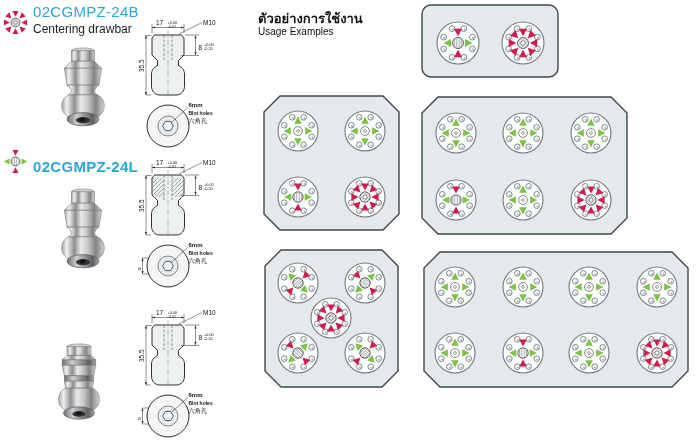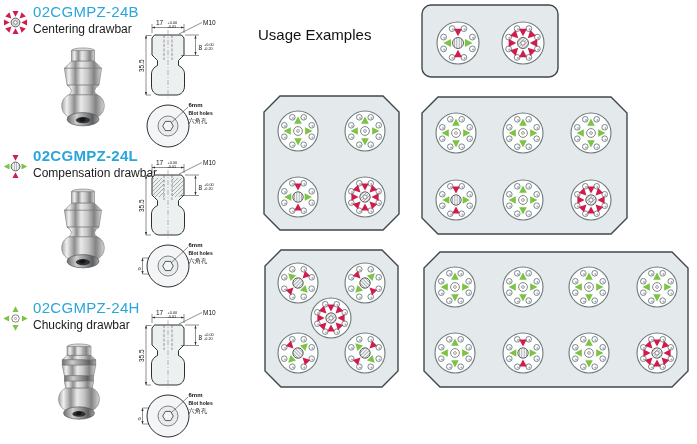--- a/index.html
+++ b/index.html
@@ -6,21 +6,21 @@
   .page{position:relative;width:697px;height:444px;background:#fff;overflow:hidden;
         font-family:"Liberation Sans",sans-serif;}
   .section{position:absolute;left:0;width:250px;}
   .sec-head{position:absolute;left:2px;top:0;display:flex;align-items:flex-end;gap:4px;}
   .legend-icon{width:27px;height:27px;flex:0 0 27px;}
   .titles{line-height:1.1;}
   .code{font-size:15px;letter-spacing:0.3px;color:#2aa6dc;}
   .sub{font-size:12px;color:#1c1c1c;margin-top:2px;}
   .photo,.drawing{position:absolute;}
   .u-thai{position:absolute;left:258px;top:8px;font-size:13px;font-weight:bold;color:#111;}
-  .u-en{position:absolute;left:258px;top:26px;font-size:15px;color:#111;}
+  .u-en{position:absolute;left:258px;top:26px;font-size:10px;color:#111;}
   .plate{position:absolute;}
   svg{display:block;font-family:"Liberation Sans",sans-serif;}
   text{font-family:"Liberation Sans",sans-serif;}
 </style>
 </head>
 <body>
 
 <svg width="0" height="0" style="position:absolute" aria-hidden="true">
   <defs>
     <linearGradient id="met" x1="0" y1="0" x2="1" y2="0">
@@ -136,21 +136,20 @@
           <svg width="27" height="27" viewBox="-13.5 -13.5 27 27">
             <circle r="4.4" fill="url(#hatchV)" stroke="#555" stroke-width="0.9"></circle>
             <polygon points="-3.04,-11.56 3.04,-11.56 0,-5.80" fill="#d01c4c" transform="rotate(0)"></polygon>
             <polygon points="-3.04,-11.56 3.04,-11.56 0,-5.80" fill="#d01c4c" transform="rotate(180)"></polygon>
             <polygon points="-3.04,-5.99 3.04,-5.99 0,-11.75" fill="#7dc242" transform="rotate(90)"></polygon>
             <polygon points="-3.04,-5.99 3.04,-5.99 0,-11.75" fill="#7dc242" transform="rotate(270)"></polygon>
           </svg>
         </span>
       <div class="titles">
         <div class="code" style="color: rgb(42, 166, 220); font-weight: bold;">02CGMPZ-24L</div>
-        <div class="sub">Compensation drawbar</div>
       </div>
     </div>
     <div class="photo" id="photo-1" style="left:52px;top:32px;">
         <svg width="62" height="104" viewBox="0 0 70 105">
           <ellipse cx="35" cy="7" rx="13" ry="3" fill="#d6d6d6" stroke="#6a6a6a" stroke-width="0.6"></ellipse>
           <path d="M22,7 L48,7 L48,20 L22,20 Z" fill="url(#met)" stroke="#6a6a6a" stroke-width="0.6"></path>
           <path d="M22,20 L48,20 L56,28 L14,28 Z" fill="url(#met)" stroke="#6a6a6a" stroke-width="0.6"></path>
           <path d="M14,28 L56,28 L53,47 L17,47 Z" fill="url(#met)" stroke="#6a6a6a" stroke-width="0.6"></path>
           <path d="M17,47 C23,51 23,55 19,58 L51,58 C47,55 47,51 53,47 Z" fill="url(#met)" stroke="#6a6a6a" stroke-width="0.6"></path>
           <path d="M19,58 C9,62 8,77 18,82.5 L52,82.5 C62,77 61,62 51,58 Z" fill="url(#met)" stroke="#6a6a6a" stroke-width="0.6"></path>
@@ -202,36 +201,20 @@
           <polygon points="4.5,108 3.4,111 5.6,111" fill="#333"></polygon>
           <polygon points="4.5,124 3.4,121 5.6,121" fill="#333"></polygon>
           <line x1="4.5" y1="108" x2="11" y2="108" stroke="#333" stroke-width="0.55"></line>
           <line x1="4.5" y1="124" x2="11" y2="124" stroke="#333" stroke-width="0.55"></line>
           <text transform="translate(3,120.5) rotate(-90)" font-size="6" fill="#111">6</text>
         </svg>
       </div>
   </div>
 
   <div class="section" style="top:300px;height:144px;">
-    <div class="sec-head">
-      <span class="legend-icon" id="legend-2">
-          <svg width="27" height="27" viewBox="-13.5 -13.5 27 27">
-            <circle r="3.7" fill="#fff" stroke="#777" stroke-width="0.9"></circle>
-            <circle r="1.1" fill="none" stroke="#888" stroke-width="0.8"></circle>
-            <polygon points="-3.04,-6.44 3.04,-6.44 0,-12.20" fill="#7dc242" transform="rotate(0)"></polygon>
-            <polygon points="-3.04,-6.44 3.04,-6.44 0,-12.20" fill="#7dc242" transform="rotate(90)"></polygon>
-            <polygon points="-3.04,-6.44 3.04,-6.44 0,-12.20" fill="#7dc242" transform="rotate(180)"></polygon>
-            <polygon points="-3.04,-6.44 3.04,-6.44 0,-12.20" fill="#7dc242" transform="rotate(270)"></polygon>
-          </svg>
-        </span>
-      <div class="titles">
-        <div class="code" style="color: rgb(42, 166, 220);">02CGMPZ-24H</div>
-        <div class="sub">Chucking drawbar</div>
-      </div>
-    </div>
     <div class="photo" id="photo-2" style="left:48px;top:34px;">
         <svg width="62" height="104" viewBox="0 0 70 105">
           <ellipse cx="35" cy="8" rx="13.5" ry="3" fill="#d6d6d6" stroke="#6a6a6a" stroke-width="0.6"></ellipse>
           <path d="M21.5,8 L48.5,8 L48.5,18 L21.5,18 Z" fill="url(#met)" stroke="#6a6a6a" stroke-width="0.6"></path>
           <line x1="30.5" y1="8.5" x2="30.5" y2="18" stroke="#8a8a8a" stroke-width="0.6"></line>
           <line x1="39.5" y1="8.5" x2="39.5" y2="18" stroke="#8a8a8a" stroke-width="0.6"></line>
           <path d="M21.5,18 L48.5,18 L54,23 L16,23 Z" fill="url(#met)" stroke="#6a6a6a" stroke-width="0.6"></path>
           <rect x="16" y="23" width="38" height="6" fill="url(#metD)" stroke="#6a6a6a" stroke-width="0.6"></rect>
           <path d="M16,29 L54,29 L51.5,41 L18.5,41 Z" fill="url(#met)" stroke="#6a6a6a" stroke-width="0.6"></path>
           <rect x="18.5" y="41" width="33" height="6" fill="url(#metD)" stroke="#6a6a6a" stroke-width="0.6"></rect>
@@ -282,20 +265,21 @@
           <line x1="4.5" y1="108" x2="4.5" y2="124" stroke="#333" stroke-width="0.55"></line>
           <polygon points="4.5,108 3.4,111 5.6,111" fill="#333"></polygon>
           <polygon points="4.5,124 3.4,121 5.6,121" fill="#333"></polygon>
           <line x1="4.5" y1="108" x2="11" y2="108" stroke="#333" stroke-width="0.55"></line>
           <line x1="4.5" y1="124" x2="11" y2="124" stroke="#333" stroke-width="0.55"></line>
           <text transform="translate(3,120.5) rotate(-90)" font-size="6" fill="#111">6</text>
         </svg>
       </div>
   </div>
 
+  <div class="u-thai">ตัวอย่างการใช้งาน</div>
   <div class="u-en">Usage Examples</div>
   <div id="plates">
       <div class="plate" style="left: 421px; top: 4px;">
         <svg width="138" height="74" viewBox="0 0 138 74">
           <rect x="1" y="1" width="136" height="72" rx="9" fill="#e4eaec" stroke="#3f474c" stroke-width="1.4"></rect>
           <g transform="translate(37,39)">
             <circle r="21" fill="#fdfefe" stroke="#6f797d" stroke-width="1.1"></circle>
             <circle cx="5.9" cy="-14.4" r="2.9" fill="#fff" stroke="#6f797d" stroke-width="0.9"></circle>
             <circle cx="6.6" cy="-13.7" r="1.1" fill="#aab2b5"></circle>
             <circle cx="14.4" cy="-5.9" r="2.9" fill="#fff" stroke="#6f797d" stroke-width="0.9"></circle>

